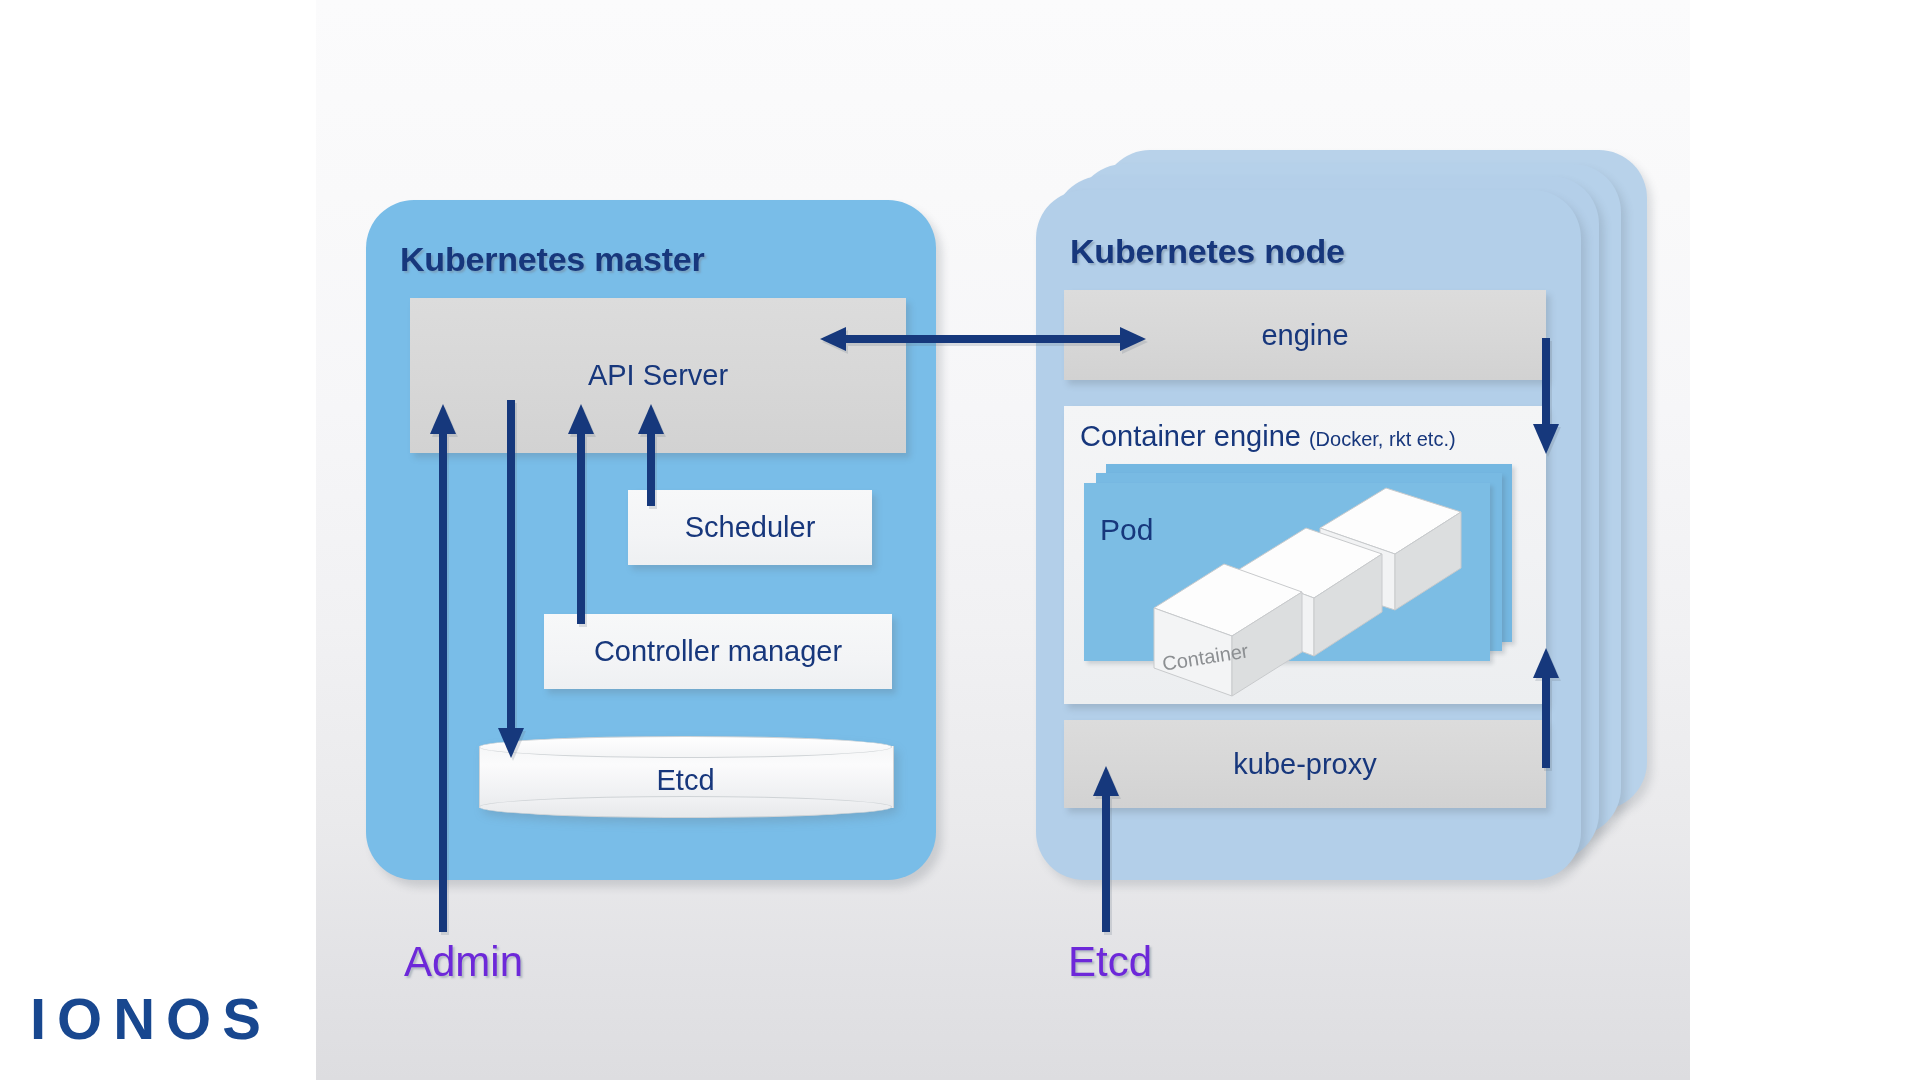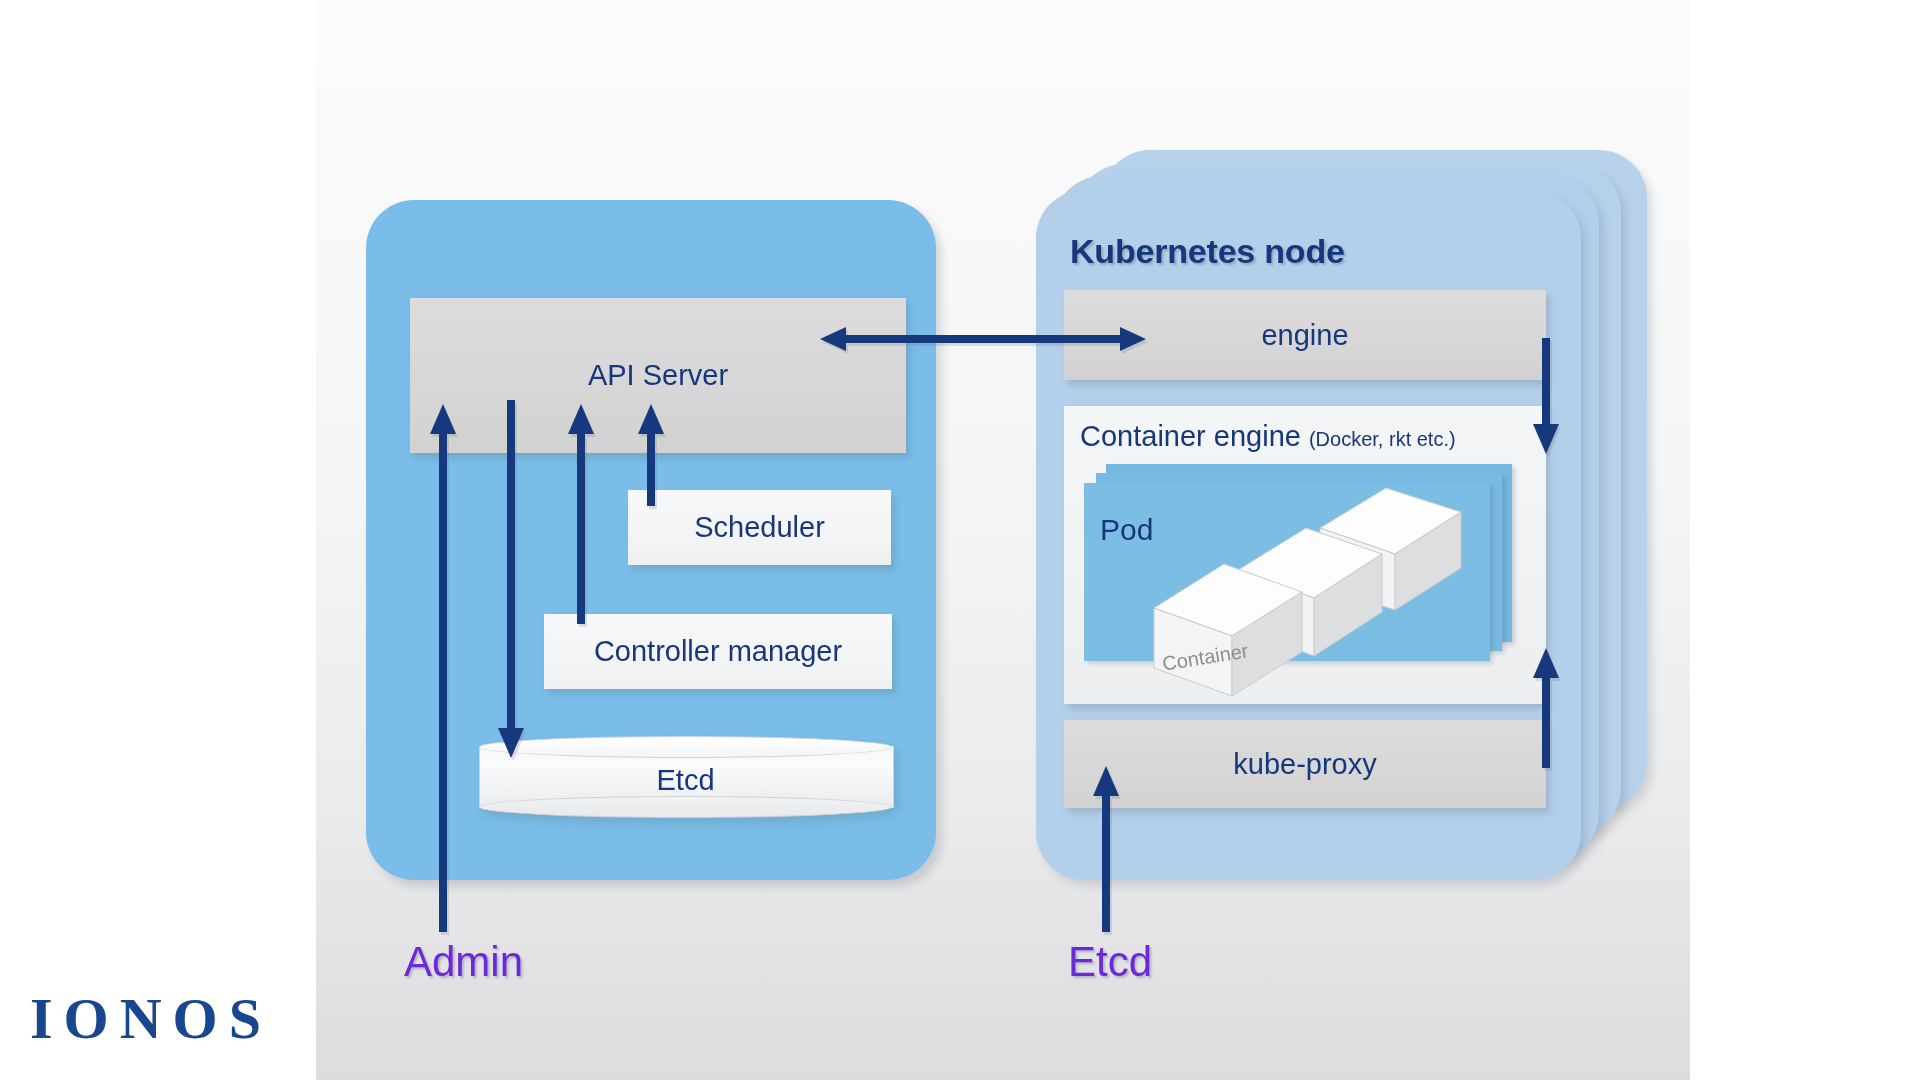--- a/index.html
+++ b/index.html
@@ -72,21 +72,21 @@
 
   
   .whitebox {
     position: absolute;
     background: linear-gradient(to bottom, #f7f8f9 0%, #f3f4f6 60%, #eef0f2 100%);
     box-shadow: 4px 5px 6px rgba(90,100,110,0.22);
     color: #17377c;
     display: flex; align-items: center; justify-content: center;
     font-size: 29px;
   }
-  #scheduler          { left: 628px; top: 490px; width: 263px; height: 75px; }
+  #scheduler          { left: 628px; top: 490px; width: 244px; height: 75px; }
   #controller-manager { left: 544px; top: 614px; width: 348px; height: 75px; }
 
   
   #etcd-wrap {
     position: absolute;
     left: 479px; top: 736px; width: 413px; height: 80px;
     filter: drop-shadow(4px 5px 5px rgba(90,100,110,0.22));
   }
   #etcd-body {
     position: absolute; left: 0; top: 10px; width: 413px; height: 62px;
@@ -165,39 +165,40 @@
   }
   #admin-label { left: 404px; top: 938px; }
   #user-label  { left: 1068px; top: 938px; }
 
   
   #ionos-logo {
     position: absolute; left: 30px; top: 985px;
     font-size: 58px; font-weight: bold;
     color: #18478f;
     letter-spacing: 11px;
-    font-family: Liberation Serif, serif;
+    font-family: Liberation Sans, sans-serif;
   }
 </style>
 </head>
 <body>
 
 <div id="slide">
 
   <div class="content-panel"></div>
 
   <div class="nodestack">
     <div class="nodecard back3"></div>
     <div class="nodecard back2"></div>
     <div class="nodecard back1"></div>
     <div class="nodecard front"></div>
   </div>
 
   <div class="mastercard"></div>
 
+  <div class="card-title" id="master-title">Kubernetes master</div>
 
   <div class="card-title" id="node-title">Kubernetes node</div>
 
   <div class="graybar" id="api-server">API Server</div>
 
   <div class="whitebox" id="scheduler">Scheduler</div>
 
   <div class="whitebox" id="controller-manager">Controller manager</div>
 
   <div id="etcd-wrap">

